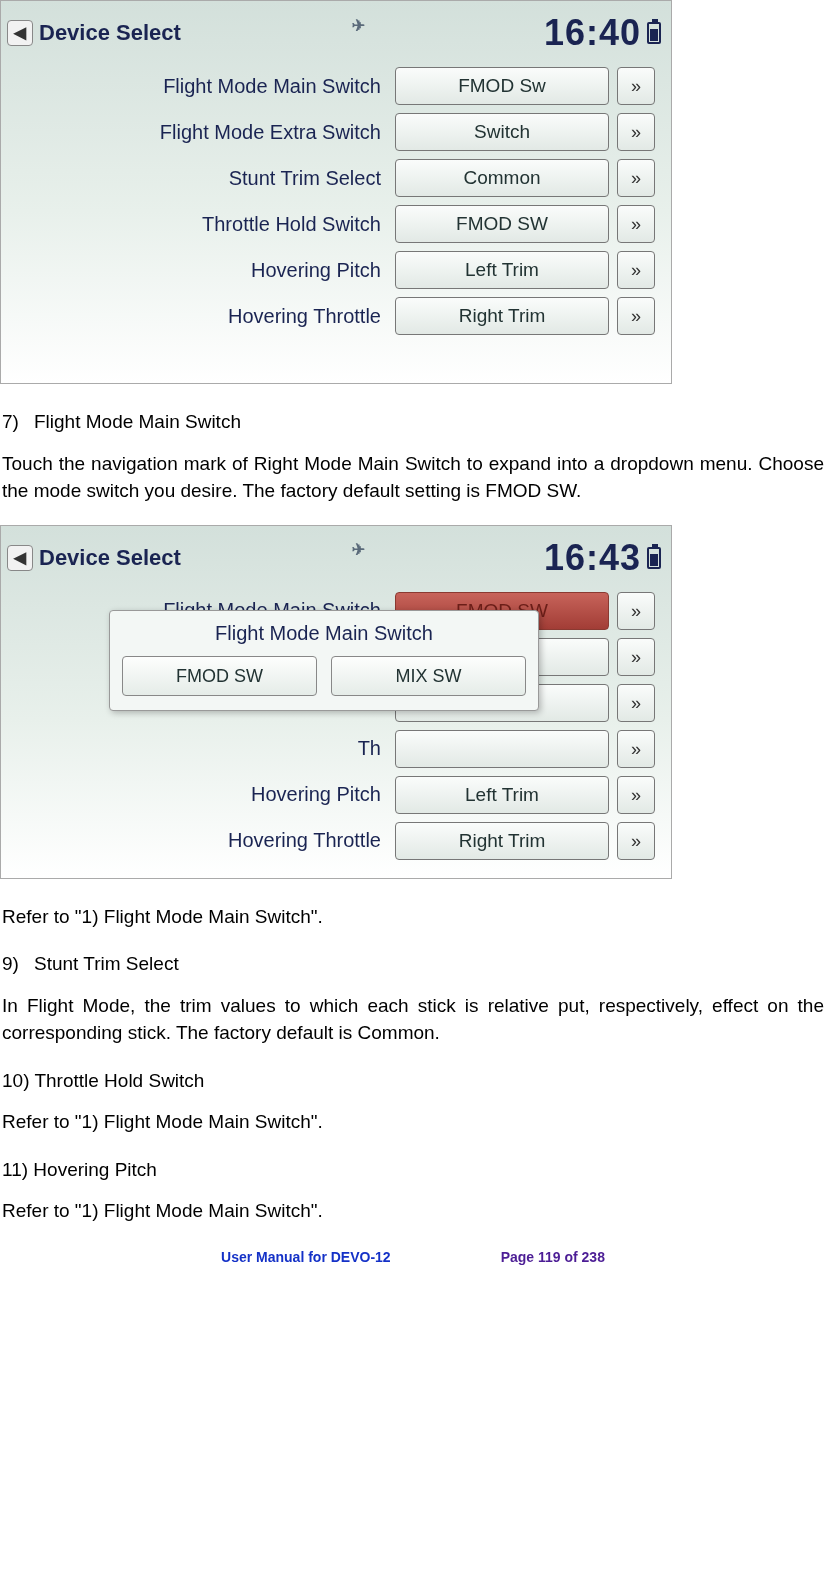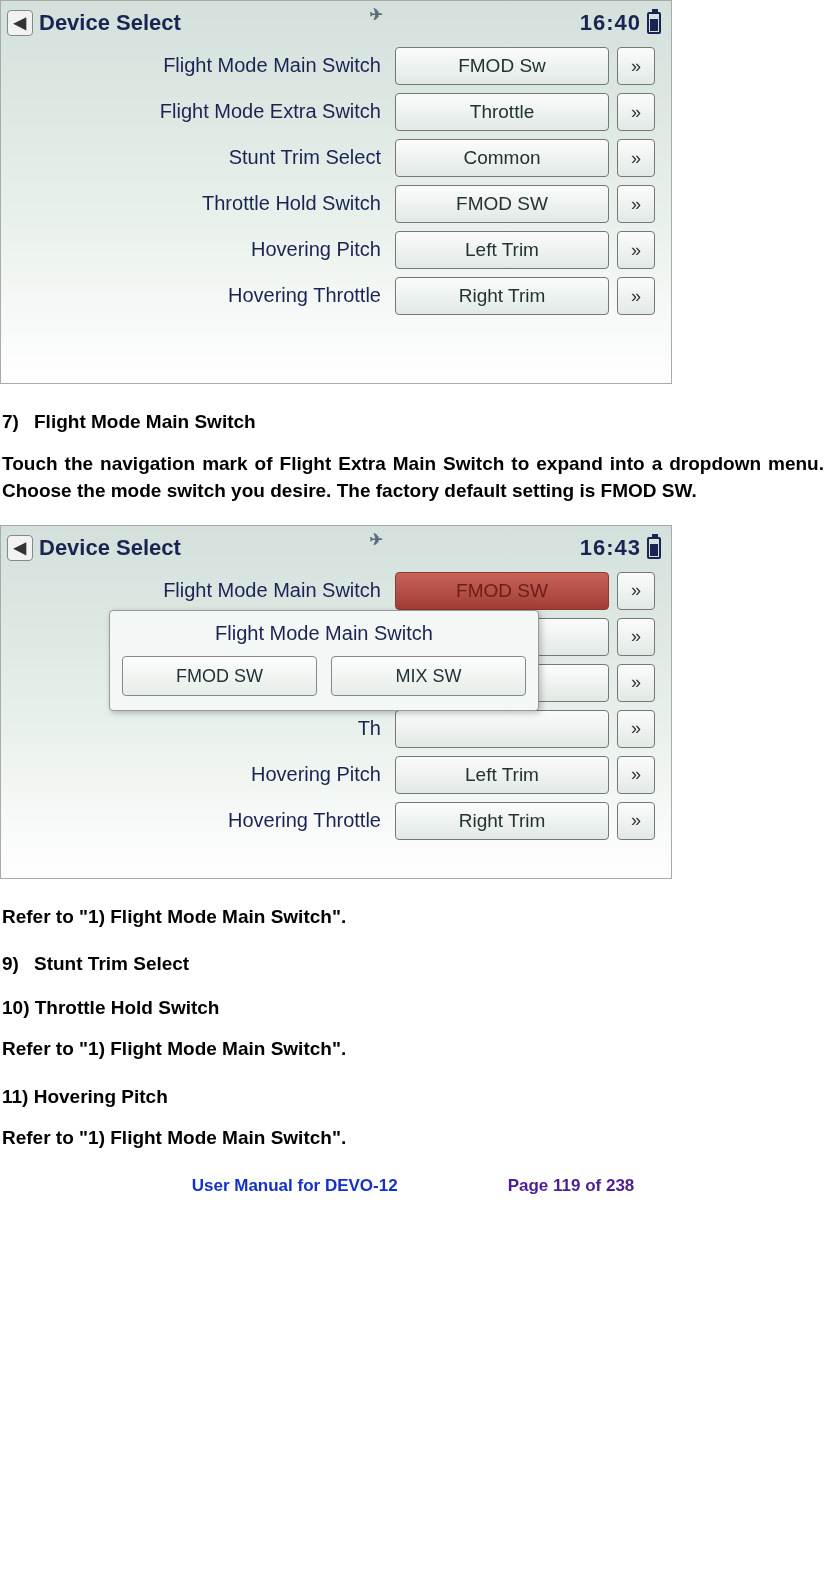--- a/index.html
+++ b/index.html
@@ -28,21 +28,21 @@
     padding: 6px 10px 4px 6px;
     color: #1a2452;
     font-weight: bold;
   }
   .ss-header .left { display: flex; align-items: center; gap: 6px; font-size: 22px; }
   .ss-header .back {
     width: 26px; height: 26px; border: 1px solid #888; border-radius: 4px;
     background: #f2f2f2; display: flex; align-items: center; justify-content: center;
     font-size: 16px; color: #333;
   }
-  .ss-header .right { display: flex; align-items: center; gap: 6px; font-size: 22px; letter-spacing: 1px; }
+  .ss-header .right { display: flex; align-items: center; gap: 6px; font-size: 36px; letter-spacing: 1px; }
   .plane { font-size: 16px; color: #5a6a7a; transform: translateY(-8px) translateX(-4px); }
   .batt {
     width: 14px; height: 22px; border: 2px solid #1a2452; border-radius: 2px; position: relative;
   }
   .batt::before {
     content: ""; position: absolute; top: -5px; left: 3px; width: 6px; height: 3px; background: #1a2452;
   }
   .batt::after { content:""; position:absolute; left:1px; right:1px; bottom:1px; height:65%; background:#1a2452; }
   .ss-rows { padding: 4px 16px 18px 16px; display: flex; flex-direction: column; gap: 8px; }
   .ss-row { display: flex; align-items: center; justify-content: flex-end; gap: 8px; }
@@ -72,27 +72,27 @@
   .popup-title { text-align: center; font-size: 20px; color: #1a2452; margin-bottom: 8px; }
   .popup-grid { display: grid; grid-template-columns: 1fr 1fr; gap: 8px 14px; }
   .popup-btn {
     height: 40px; border: 1px solid #888; border-radius: 4px;
     background: linear-gradient(#fdfefd,#e5ece8);
     display: flex; align-items: center; justify-content: center;
     font-size: 18px; color: #233;
   }
   .ss-value.selected { background: linear-gradient(#c7635a,#a23d36); color: #6b1e18; border-color: #8a3a32; }
   
-  .body-text { padding: 0 2px; font-weight: bold; }
+  .body-text { padding: 0 2px; }
   .item-head { margin: 16px 0 14px 0; }
   .item-head .num { display:inline-block; width: 32px; }
   .para { margin: 10px 0 20px 0; text-align: justify; }
   .footer {
     display: flex; justify-content: center; gap: 110px;
-    font-size: 17px; font-weight: bold; margin-top: 22px;
+    font-size: 14px; font-weight: bold; margin-top: 22px;
   }
   .footer .doc { color: #1431c7; }
   .footer .pg  { color: #4c1d95; }
 </style>
 </head>
 <body>
 <div class="page">
 
 <div class="screenshot" style="height:384px;">
   <div class="ss-header">
@@ -107,21 +107,21 @@
     </div>
   </div>
   <div class="ss-rows">
     <div class="ss-row">
       <span class="ss-label">Flight Mode Main Switch</span>
       <div class="ss-value">FMOD Sw</div>
       <div class="ss-arrow">»</div>
     </div>
     <div class="ss-row">
       <span class="ss-label">Flight Mode Extra Switch</span>
-      <div class="ss-value">Throttle</div>
+      <div class="ss-value">Switch</div>
       <div class="ss-arrow">»</div>
     </div>
     <div class="ss-row">
       <span class="ss-label">Stunt Trim Select</span>
       <div class="ss-value">Common</div>
       <div class="ss-arrow">»</div>
     </div>
     <div class="ss-row">
       <span class="ss-label">Throttle Hold Switch</span>
       <div class="ss-value">FMOD SW</div>
@@ -137,21 +137,21 @@
       <div class="ss-value">Right Trim</div>
       <div class="ss-arrow">»</div>
     </div>
   </div>
 </div>
 
 <div class="body-text">
   <p class="item-head">
     <span class="num">7)</span><span>Flight Mode Main Switch</span>
   </p>
-  <p class="para">Touch the navigation mark of Flight Extra Main Switch to expand into a dropdown menu. Choose the mode switch you desire. The factory default setting is FMOD SW.</p>
+  <p class="para">Touch the navigation mark of Right Mode Main Switch to expand into a dropdown menu. Choose the mode switch you desire. The factory default setting is FMOD SW.</p>
 </div>
 
 <div class="screenshot" style="height:354px;">
   <div class="ss-header">
     <div class="left">
       <div class="back">◀</div>
       <span>Device Select</span>
     </div>
     <span class="plane">✈</span>
     <div class="right">
@@ -200,20 +200,21 @@
     </div>
   </div>
 </div>
 
 <div class="body-text">
   <p class="para">Refer to "1) Flight Mode Main Switch".</p>
 
   <p class="item-head">
     <span class="num">9)</span><span>Stunt Trim Select</span>
   </p>
+  <p class="para">In Flight Mode, the trim values to which each stick is relative put, respectively, effect on the corresponding stick. The factory default is Common.</p>
 
   <p class="item-head" style="">
     <span>10)</span> <span>Throttle Hold Switch</span>
   </p>
   <p class="para">Refer to "1) Flight Mode Main Switch".</p>
 
   <p class="item-head">
     <span>11)</span> <span>Hovering Pitch</span>
   </p>
   <p class="para">Refer to "1) Flight Mode Main Switch".</p>

